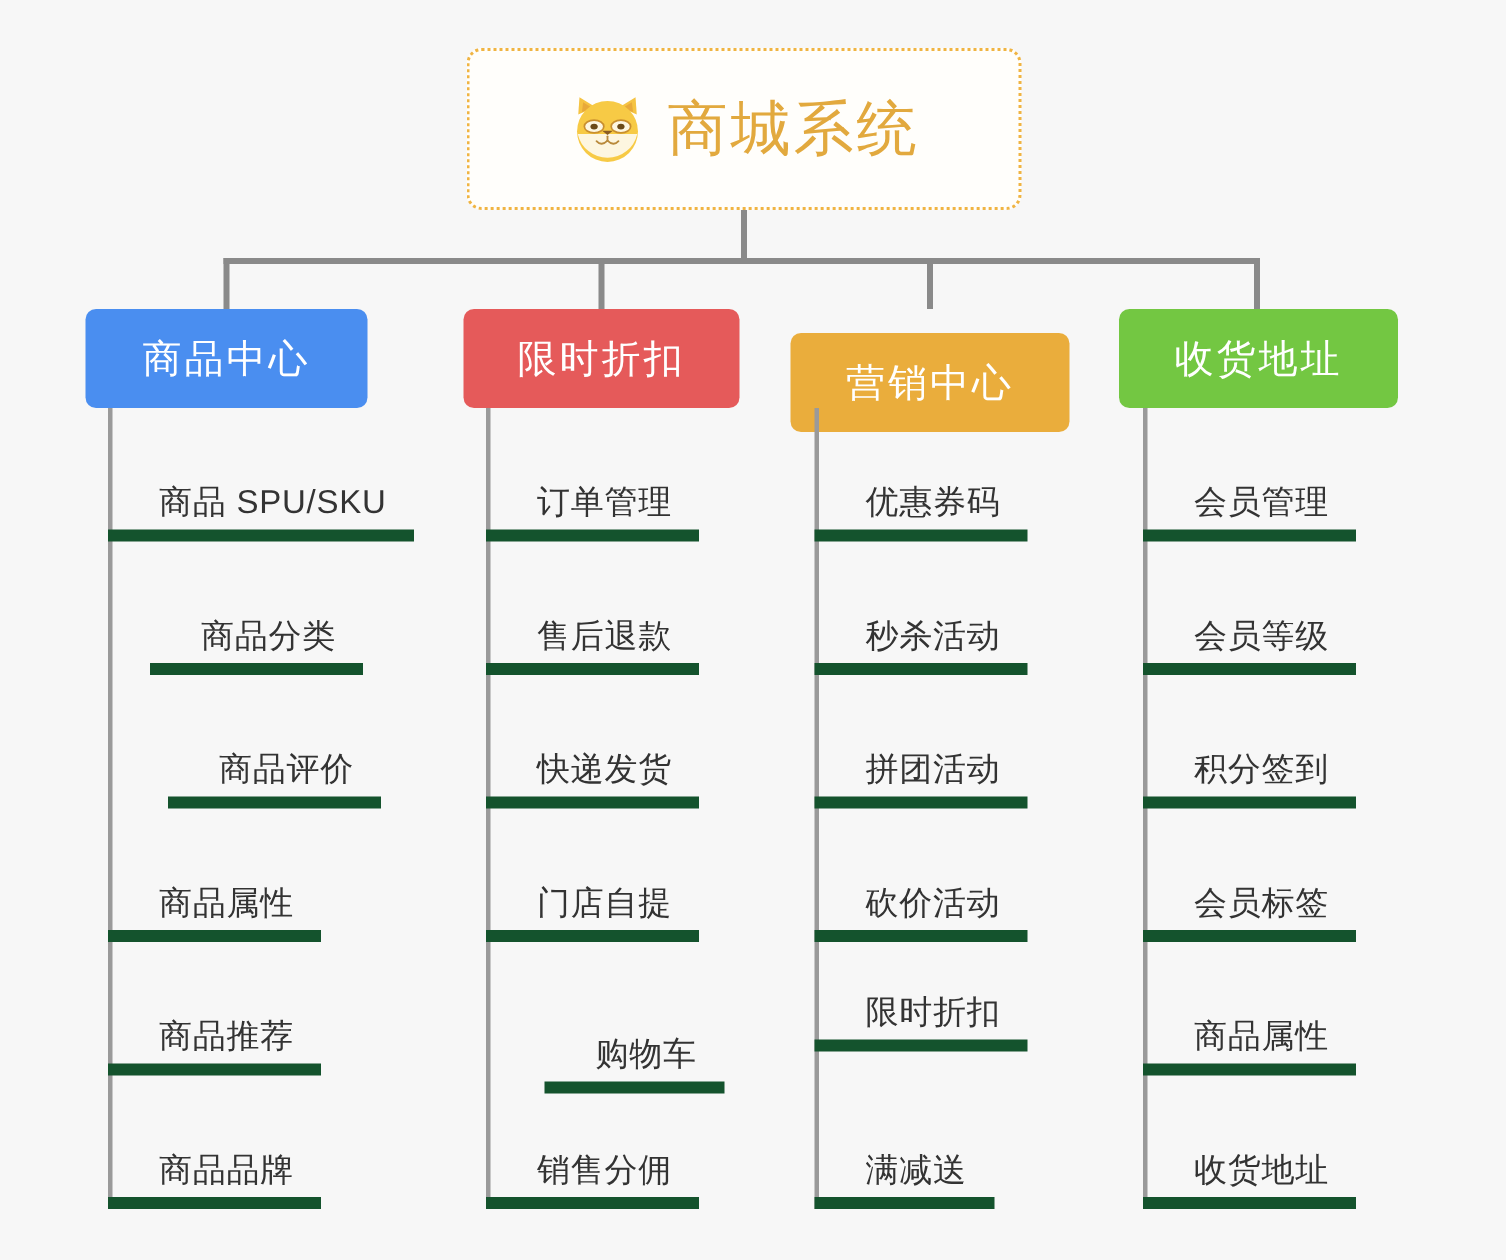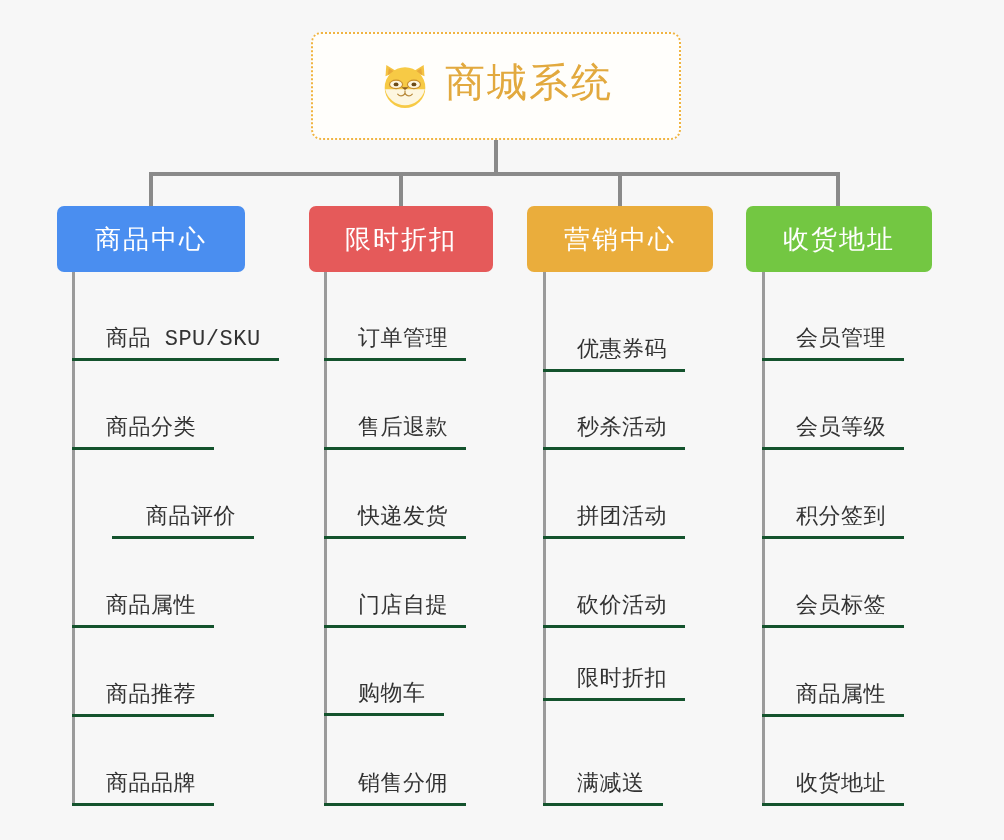--- a/index.html
+++ b/index.html
@@ -12,21 +12,20 @@
     background: #f7f7f7;
     font-family: "Liberation Sans", "DejaVu Sans", sans-serif;
     overflow: hidden;
     position: relative;
   }
 
   #diagram {
     position: relative;
     width: 1004px;
     height: 704px;
-    font-family: Liberation Mono, monospace;
   }
 
   
   .root-node {
     position: absolute;
     left: 311px;
     top: 32px;
     width: 370px;
     height: 108px;
     background: #fffefb;
@@ -94,21 +93,21 @@
     box-sizing: border-box;
     display: flex;
     align-items: flex-end;
   }
   .leaf-label {
     font-size: 22px;
     color: #333333;
     letter-spacing: 0.5px;
     white-space: nowrap;
     padding: 0 18px 6px 34px;
-    border-bottom: 3px solid #14532d;
+    border-bottom: 8px solid #14532d;
     line-height: 1.1;
   }
 </style>
 </head>
 <body>
 
 <div id="diagram">
 
   <div class="root-node">
     <svg class="shiba-icon" viewBox="0 0 64 64">
@@ -145,33 +144,33 @@
   <div class="conn conn-v" style="left:399px; top:172px; height:34px;"></div>
   <div class="conn conn-v" style="left:618px; top:172px; height:34px;"></div>
   <div class="conn conn-v" style="left:836px; top:172px; height:34px;"></div>
 
   <div class="cat-header" style="left: 57px; top: 206px; width: 188px; background: rgb(74, 142, 240);">
     <span>商品中心</span>
   </div>
   <div class="cat-header" style="left: 309px; top: 206px; width: 184px; background: rgb(229, 90, 90);">
     <span>限时折扣</span>
   </div>
-  <div class="cat-header" style="left: 527px; top: 206px; width: 186px; background: rgb(234, 173, 60);">
+  <div class="cat-header" style="left: 527px; top: 222px; width: 186px; background: rgb(234, 173, 60);">
     <span>营销中心</span>
   </div>
   <div class="cat-header" style="left: 746px; top: 206px; width: 186px; background: rgb(115, 199, 66);">
     <span>收货地址</span>
   </div>
 
   <div class="leaf-col" style="left:72px;">
     <div class="leaf-spine" style="height:534px;"></div>
     <div class="leaf-item" style="top:0px;">
       <span class="leaf-label">商品 SPU/SKU</span>
       </div>
-    <div class="leaf-item" style="top:89px;">
+    <div class="leaf-item" style="top:89px;padding-left:28px;">
       <span class="leaf-label">商品分类</span>
       </div>
     <div class="leaf-item" style="top:178px;margin-left:40px;">
       <span class="leaf-label">商品评价</span>
       </div>
     <div class="leaf-item" style="top:267px;">
       <span class="leaf-label">商品属性</span>
       </div>
     <div class="leaf-item" style="top:356px;">
       <span class="leaf-label">商品推荐</span>
@@ -188,31 +187,31 @@
       </div>
     <div class="leaf-item" style="top:89px;">
       <span class="leaf-label">售后退款</span>
       </div>
     <div class="leaf-item" style="top:178px;">
       <span class="leaf-label">快递发货</span>
       </div>
     <div class="leaf-item" style="top:267px;">
       <span class="leaf-label">门店自提</span>
       </div>
-    <div class="leaf-item" style="top:355px;">
+    <div class="leaf-item" style="top:368px;padding-left:39px;">
       <span class="leaf-label">购物车</span>
       </div>
     <div class="leaf-item" style="top:445px;">
       <span class="leaf-label">销售分佣</span>
       </div>
   </div>
 
   <div class="leaf-col" style="left:543px;">
     <div class="leaf-spine" style="height:534px;"></div>
-    <div class="leaf-item" style="top:11px;">
+    <div class="leaf-item" style="top:0px;">
       <span class="leaf-label">优惠券码</span>
       </div>
     <div class="leaf-item" style="top:89px;text-align:right;">
       <span class="leaf-label">秒杀活动</span>
       </div>
     <div class="leaf-item" style="top:178px;">
       <span class="leaf-label">拼团活动</span>
       </div>
     <div class="leaf-item" style="top:267px;">
       <span class="leaf-label">砍价活动</span>

